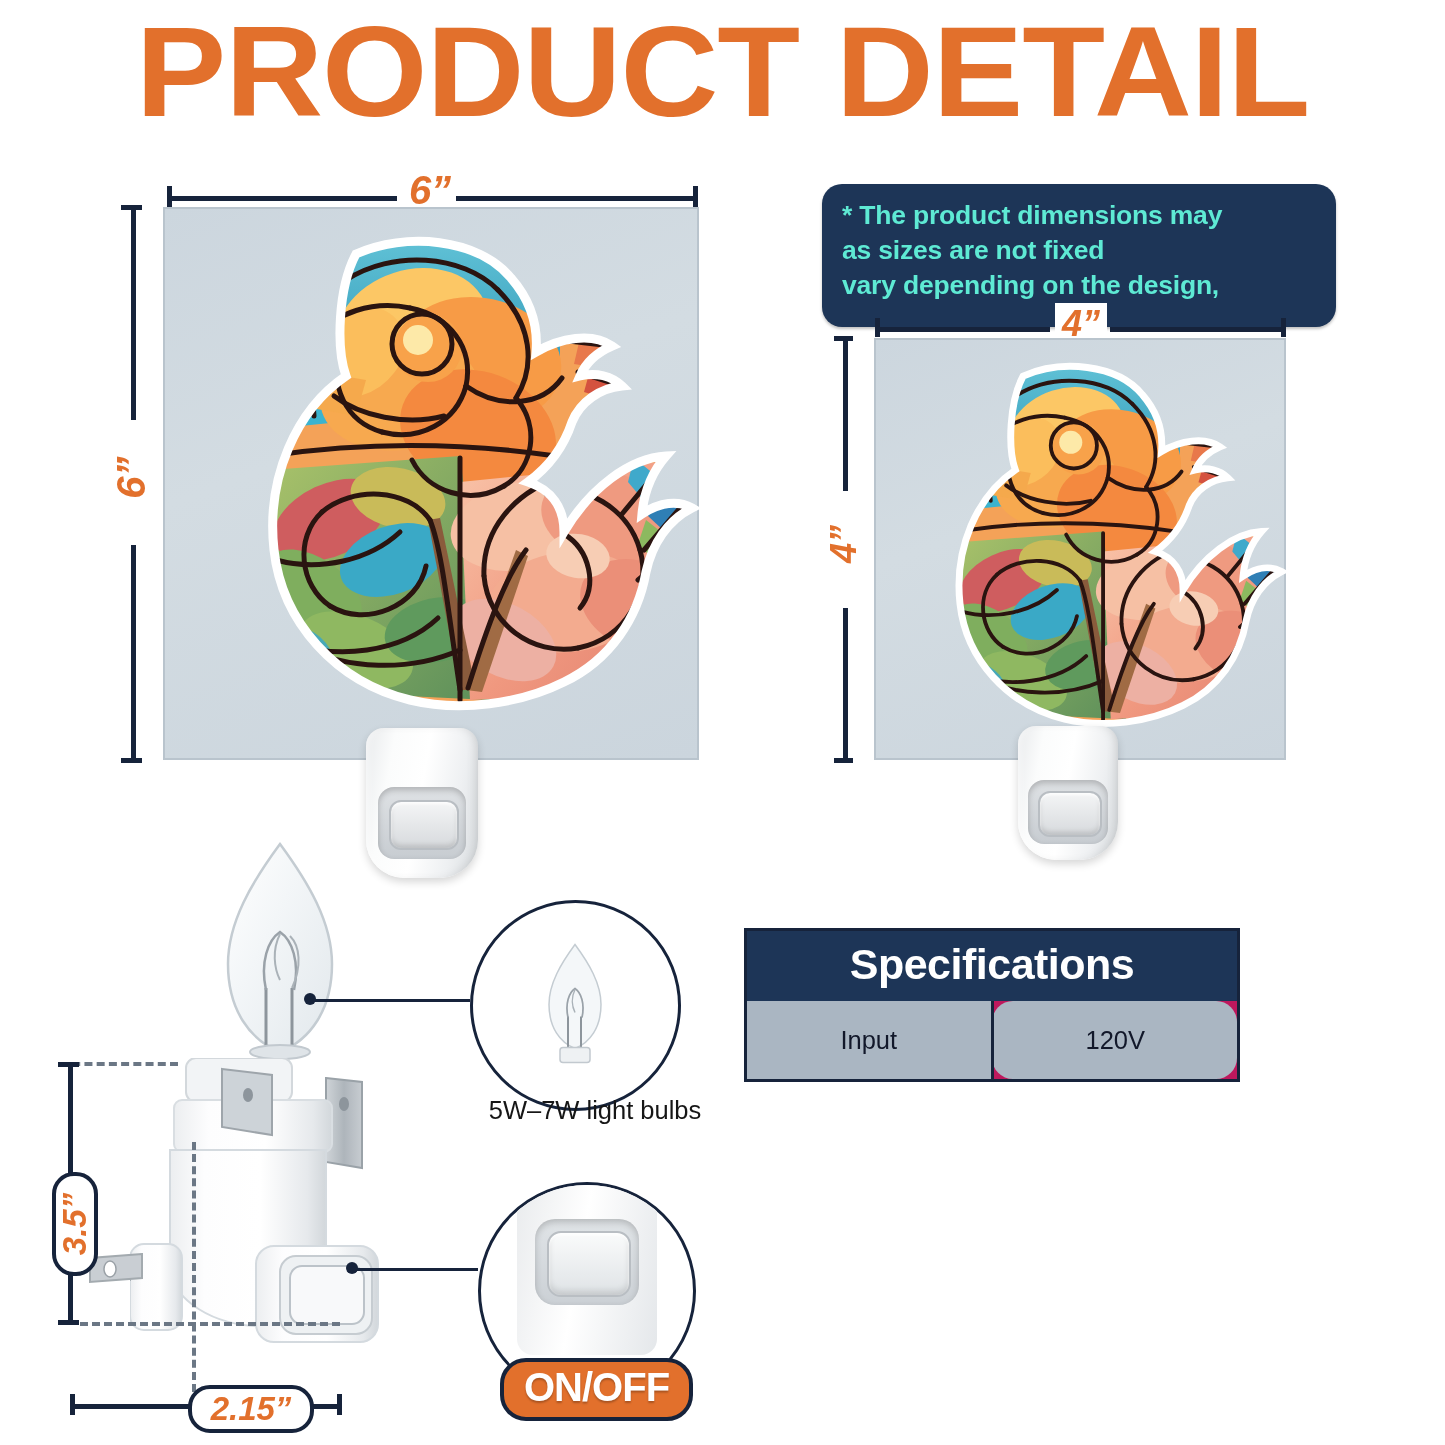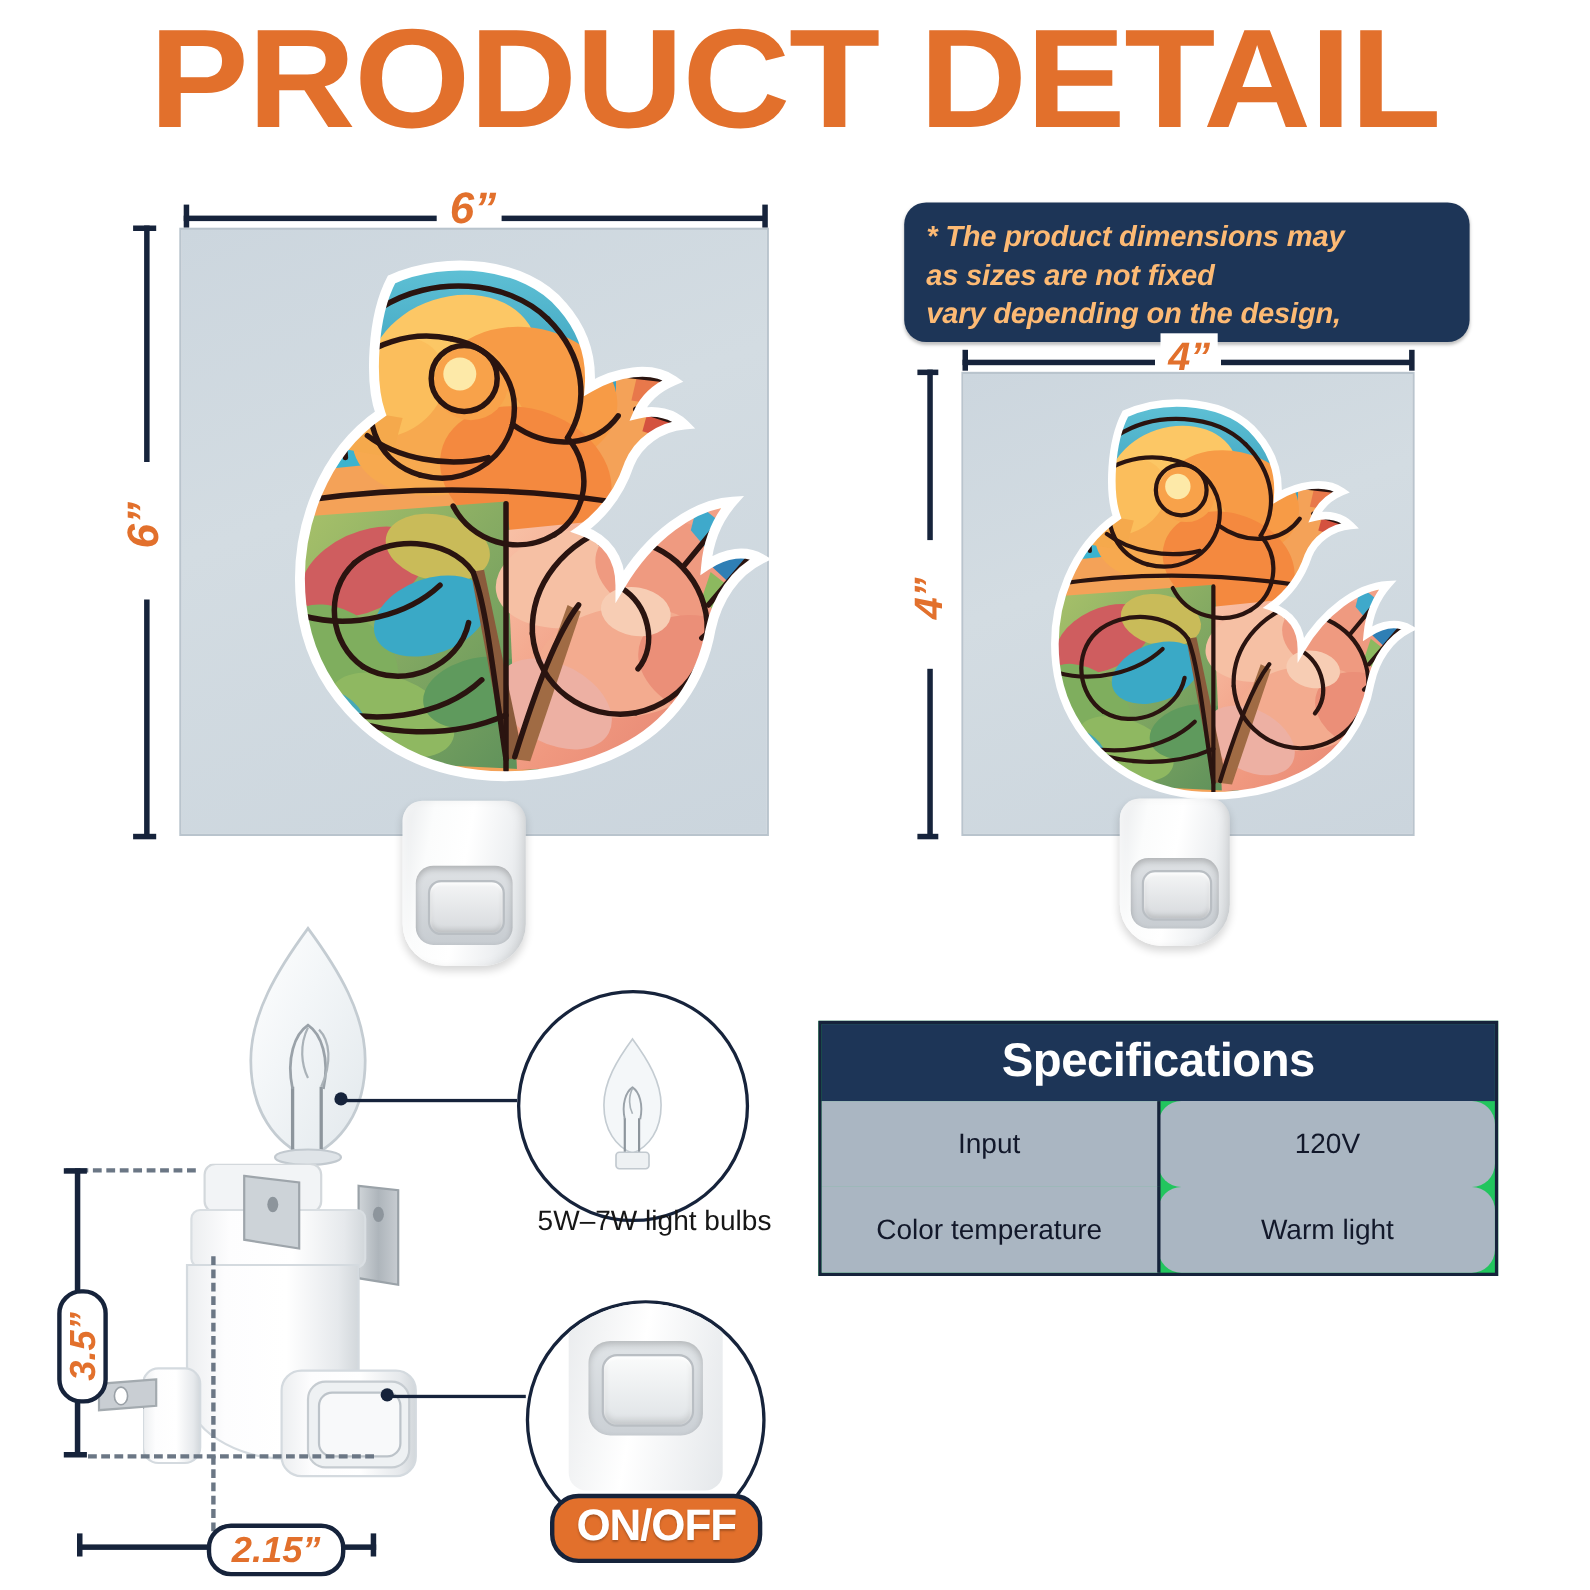--- a/index.html
+++ b/index.html
@@ -15,25 +15,24 @@
     font-weight:bold;font-size:128px;line-height:1.0;
     color:#e2702c;letter-spacing:-1px;
     transform:scaleX(1.06);transform-origin:50% 50%;
     white-space:nowrap;
   }
 
   
   #note-box{
     left:822px;top:184px;width:514px;box-sizing:border-box;
     background:#1d3557;border-radius:20px;
-    padding:14px 20px 8px 20px;
-    color:#fdba74;font-size:26.5px;line-height:1.32;font-weight:bold;
+    padding:14px 20px 24px 20px;
+    color:#5eead4;font-size:26.5px;line-height:1.32;font-weight:bold;
     letter-spacing:-0.2px;
     box-shadow:0 2px 3px rgba(0,0,0,.25);
-    font-style:italic;
   }
 
   
   .dim-h{height:0;border-top:5px solid #16233b;}
   .dim-v{width:0;border-left:5px solid #16233b;}
   .cap-h{width:0;border-left:5px solid #16233b;}
   .cap-v{height:0;border-top:5px solid #16233b;}
   .dim-label{
     color:#e2702c;font-weight:bold;font-style:italic;
     font-family:"Liberation Sans","DejaVu Sans",sans-serif;
@@ -88,23 +87,23 @@
   }
 
   
   #bulb-caption{
     position:absolute;left:440px;top:1095px;width:310px;text-align:center;
     font-size:25.5px;line-height:1.22;color:#161616;font-weight:500;
   }
 
   
   #spec-table{
-    position:absolute;left:744px;top:928px;width:618px;
+    position:absolute;left:744px;top:928px;width:496px;
     border:3px solid #16233b;box-sizing:border-box;
-    background:#22c55e;
+    background:#be185d;
   }
   #spec-header{
     background:#1d3557;color:#fff;text-align:center;
     font-size:43px;font-weight:bold;padding:9px 0 12px 0;letter-spacing:-.5px;
   }
   #spec-table table{border-collapse:collapse;width:100%;}
   #spec-table td{
     height:78px;text-align:center;font-size:25.5px;color:#12182a;
     border-right:3px solid #16233b;box-sizing:border-box;
   }
@@ -501,19 +500,15 @@
 <div id="onoff-badge">ON/OFF</div>
 
 <div id="spec-table">
   <div id="spec-header">Specifications</div>
   <table>
     <tbody>
       <tr class="odd">
         <td class="col-k">Input</td>
         <td class="col-v">120V</td>
       </tr>
-      <tr class="odd">
-        <td class="col-k">Color temperature</td>
-        <td class="col-v">Warm light</td>
-      </tr>
     </tbody>
   </table>
 </div>
 
 </body></html>

